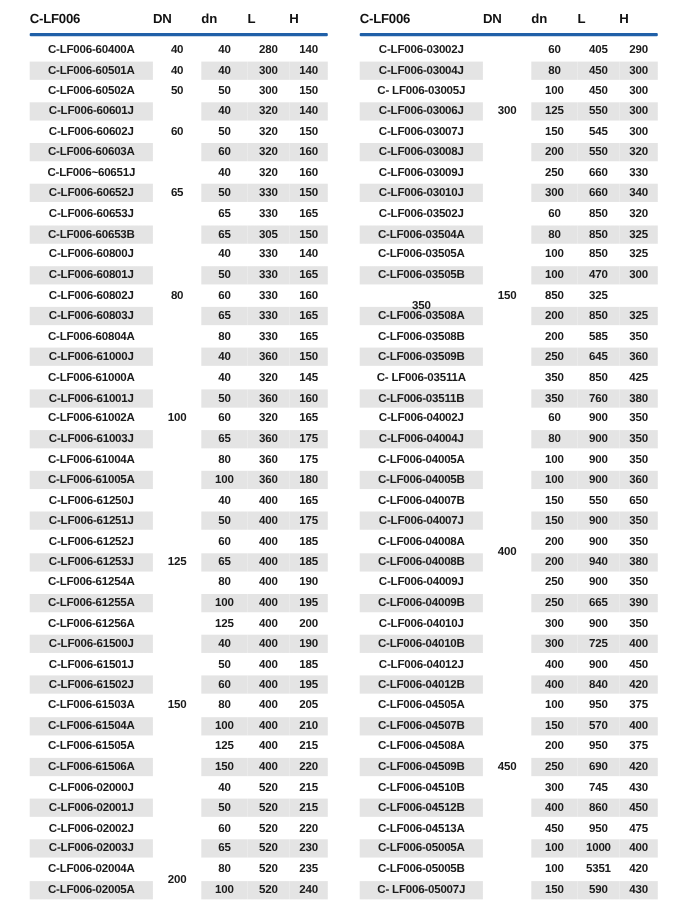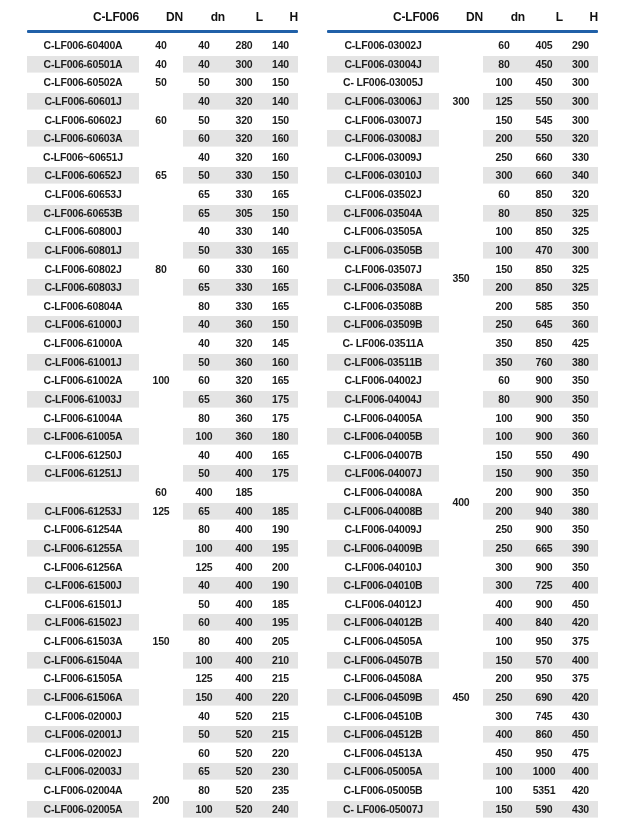--- a/index.html
+++ b/index.html
@@ -13,21 +13,21 @@
   .spec-table.left  { left:27px; }
   .spec-table.right { left:327px; }
 
   .grid-row {
     display:grid;
     grid-template-columns:112px 44px 42px 38px 35px;
   }
   .thead { height:26px; }
   .thead .cell {
     font-size:12px; font-weight:bold; color:#111;
-    text-align:right; line-height:26px; letter-spacing:-0.2px;
+    text-align:left; line-height:26px; letter-spacing:-0.2px;
   }
   .rule { height:3px; border-radius:1px; margin-bottom:3px; }
 
   .row { height:18.64px; }
   .row .cell {
     position:relative;
     text-align:center;
     font-size:10.5px; font-weight:bold; letter-spacing:-0.2px;
     line-height:18.64px;
     white-space:nowrap;
@@ -227,20 +227,21 @@
           <div class="cell c-h">165</div>
         </div>
         <div class="grid-row row shaded">
           <div class="cell c-code">C-LF006-61251J</div>
           <div class="cell c-group"></div>
           <div class="cell c-dn">50</div>
           <div class="cell c-l">400</div>
           <div class="cell c-h">175</div>
         </div>
         <div class="grid-row row">
+          <div class="cell c-code">C-LF006-61252J</div>
           <div class="cell c-group"></div>
           <div class="cell c-dn">60</div>
           <div class="cell c-l">400</div>
           <div class="cell c-h">185</div>
         </div>
         <div class="grid-row row shaded">
           <div class="cell c-code">C-LF006-61253J</div>
           <div class="cell c-group">125</div>
           <div class="cell c-dn">65</div>
           <div class="cell c-l">400</div>
@@ -451,21 +452,20 @@
           <div class="cell c-h">325</div>
         </div>
         <div class="grid-row row shaded">
           <div class="cell c-code">C-LF006-03505B</div>
           <div class="cell c-group"></div>
           <div class="cell c-dn">100</div>
           <div class="cell c-l">470</div>
           <div class="cell c-h">300</div>
         </div>
         <div class="grid-row row">
-          <div class="cell c-code">C-LF006-03507J</div>
           <div class="cell c-group">
             <span class="straddle-label">350</span>
           </div>
           <div class="cell c-dn">150</div>
           <div class="cell c-l">850</div>
           <div class="cell c-h">325</div>
         </div>
         <div class="grid-row row shaded">
           <div class="cell c-code">C-LF006-03508A</div>
           <div class="cell c-group"></div>
@@ -527,21 +527,21 @@
           <div class="cell c-group"></div>
           <div class="cell c-dn">100</div>
           <div class="cell c-l">900</div>
           <div class="cell c-h">360</div>
         </div>
         <div class="grid-row row">
           <div class="cell c-code">C-LF006-04007B</div>
           <div class="cell c-group"></div>
           <div class="cell c-dn">150</div>
           <div class="cell c-l">550</div>
-          <div class="cell c-h">490</div>
+          <div class="cell c-h">650</div>
         </div>
         <div class="grid-row row shaded">
           <div class="cell c-code">C-LF006-04007J</div>
           <div class="cell c-group"></div>
           <div class="cell c-dn">150</div>
           <div class="cell c-l">900</div>
           <div class="cell c-h">350</div>
         </div>
         <div class="grid-row row">
           <div class="cell c-code">C-LF006-04008A</div>

